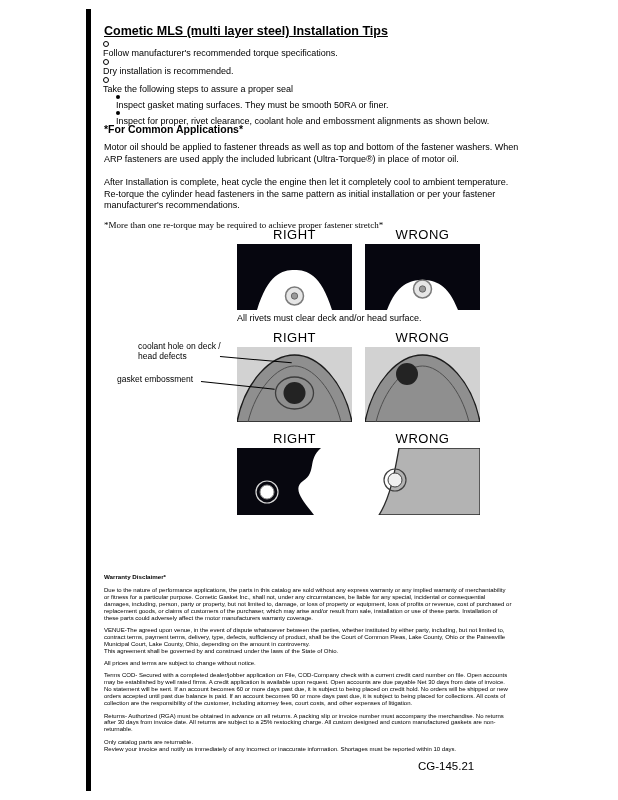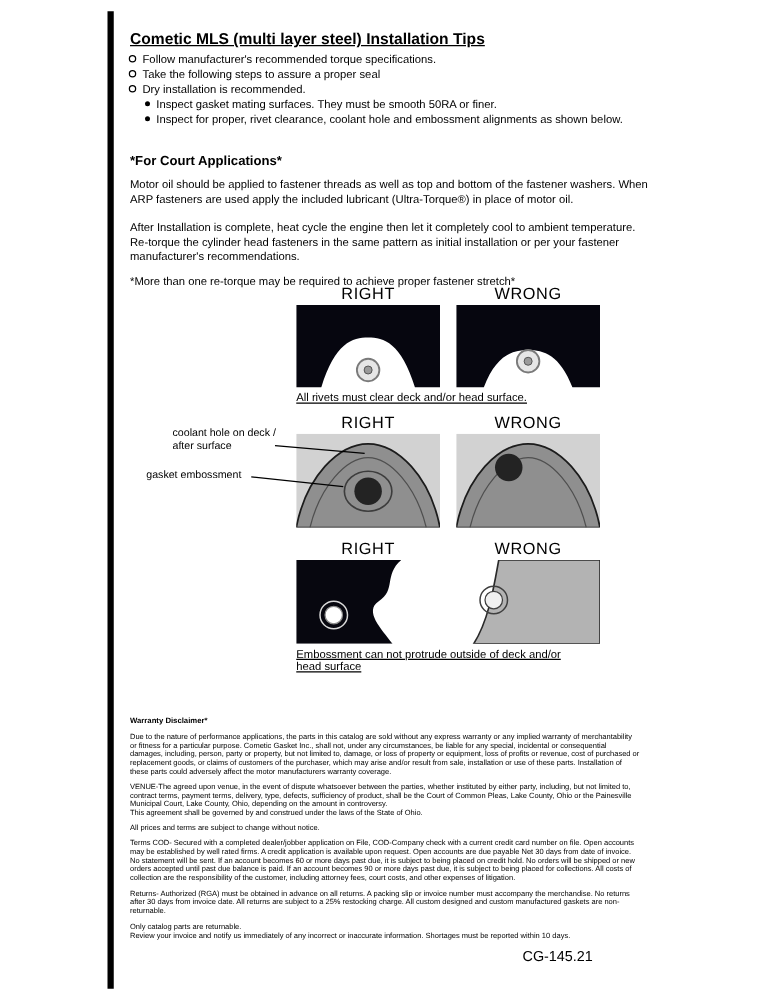--- a/index.html
+++ b/index.html
@@ -1,35 +1,35 @@
 <!DOCTYPE html>
 <html><head>
 <meta charset="utf-8">
 <style>
   html,body{margin:0;padding:0;}
   body{width:618px;height:800px;background:#fff;font-family:"Liberation Sans",sans-serif;color:#000;}
   .page{position:relative;width:618px;height:800px;overflow:hidden;background:#fff;border-radius:32px;}
   .left-bar{position:absolute;left:86px;top:9px;width:5px;height:782px;background:#000;}
   .title{position:absolute;left:104px;top:16px;font-size:12.5px;font-weight:bold;text-decoration:underline;}
   .tips{position:absolute;left:103px;top:41px;font-size:9px;line-height:12px;}
-  .tip{display:flex;align-items:center;white-space:nowrap;}
+  .tip{display:flex;align-items:flex-start;white-space:nowrap;flex-direction:column;}
   .bullet-o{flex:none;width:4px;height:4px;border:1px solid #000;border-radius:50%;margin-right:5px;}
   .bullet-f{flex:none;width:4px;height:4px;background:#000;border-radius:50%;margin-right:5px;}
   .tip.sub{margin-left:13px;}
   .diesel-h{position:absolute;left:104px;top:114px;font-size:10.5px;font-weight:bold;}
   .p1{position:absolute;left:104px;top:133px;width:420px;font-size:9px;line-height:11.5px;}
   .p2{position:absolute;left:104px;top:168px;width:420px;font-size:9px;line-height:11.5px;}
-  .note{position:absolute;left:104px;top:211px;font-size:9px;}
+  .note{position:absolute;left:104px;top:211px;font-size:9px;font-family:Liberation Serif, serif;}
   .fig-row{position:absolute;left:237px;width:252px;}
   .fig-row.r1{top:227px;}.fig-row.r2{top:330px;}.fig-row.r3{top:431px;}
   .fig-labels{display:flex;gap:13px;margin-bottom:2px;}
   .fig-label{width:115px;text-align:center;font-size:13px;letter-spacing:.5px;}
   .fig-imgs{display:flex;gap:13px;}
   .fig-imgs svg{display:block;}
-  .fig-caption{margin-top:3px;font-size:9px;text-decoration:underline;}
+  .fig-caption{margin-top:3px;font-size:9px;}
   .fig-caption.narrow{width:218px;}
   .side-label{position:absolute;font-size:8.5px;line-height:10px;}
   .side-label.coolant{left:138px;top:341px;width:86px;}
   .side-label.emboss{left:117px;top:374px;white-space:nowrap;}
   .pointer-line{position:absolute;height:1px;background:#000;transform-origin:left center;}
   .pl1{left:220px;top:356px;width:72px;transform:rotate(5deg);}
   .pl2{left:201px;top:381px;width:74px;transform:rotate(6deg);}
   .disclaimer{position:absolute;left:104px;top:574px;width:408px;font-size:6px;line-height:6.9px;}
   .disclaimer p{margin:0 0 5.5px 0;}
   .disclaimer p.no-gap{margin-bottom:0;}
@@ -44,37 +44,37 @@
 
   <h1 class="title">Cometic MLS (multi layer steel) Installation Tips</h1>
 
   <div class="tips">
     <div class="tip">
         <span class="bullet-o"></span>
         <span>Follow manufacturer's recommended torque specifications.</span>
       </div>
     <div class="tip">
         <span class="bullet-o"></span>
-        <span>Take the following steps to assure a proper seal</span>
+        <span>Dry installation is recommended.</span>
       </div>
     <div class="tip">
         <span class="bullet-o"></span>
-        <span>Dry installation is recommended.</span>
+        <span>Take the following steps to assure a proper seal</span>
       </div>
     <div class="tip sub">
         <span class="bullet-f"></span>
         <span>Inspect gasket mating surfaces.  They must be smooth 50RA or finer.</span>
       </div>
     <div class="tip sub">
         <span class="bullet-f"></span>
         <span>Inspect for proper, rivet clearance, coolant hole and embossment alignments as shown below.</span>
       </div>
   </div>
 
-  <h2 class="diesel-h">*For Court Applications*</h2>
+  <h2 class="diesel-h">*For Common Applications*</h2>
   <p class="p1">Motor oil should be applied to fastener threads as well as top and bottom of the fastener washers. When ARP fasteners are used apply the included lubricant (Ultra-Torque®) in place of motor oil.</p>
   <p class="p2">After Installation is complete, heat cycle the engine then let it completely cool to ambient temperature. Re-torque the cylinder head fasteners in the same pattern as initial installation or per your fastener manufacturer's recommendations.</p>
   <p class="note">*More than one re-torque may be required to achieve proper fastener stretch*</p>
 
   <div class="fig-row r1">
     <div class="fig-labels">
       <span class="fig-label">RIGHT</span>
       <span class="fig-label">WRONG</span>
     </div>
     <div class="fig-imgs">
@@ -109,21 +109,21 @@
       </svg>
       <svg width="115" height="75" viewBox="0 0 115 75">
         <rect width="115" height="75" fill="#d2d2d2"></rect>
         <path d="M0 75 C8 34 34 8 57.5 8 C81 8 107 34 115 75 Z" fill="#8f8f8f" stroke="#1c1c1c" stroke-width="1.4"></path>
         <path d="M11 75 C19 42 40 19 57.5 19 C75 19 96 42 104 75" fill="none" stroke="#4f4f4f" stroke-width="1"></path>
         <circle cx="42" cy="27" r="11" fill="#232323"></circle>
       </svg>
     </div>
   </div>
 
-  <div class="side-label coolant">coolant hole on deck / after surface</div>
+  <div class="side-label coolant">coolant hole on deck / head defects</div>
   <div class="side-label emboss">gasket embossment</div>
   <div class="pointer-line pl1"></div>
   <div class="pointer-line pl2"></div>
 
   <div class="fig-row r3">
     <div class="fig-labels">
       <span class="fig-label">RIGHT</span>
       <span class="fig-label">WRONG</span>
     </div>
     <div class="fig-imgs">
@@ -133,21 +133,20 @@
         <circle cx="30" cy="44" r="11" fill="none" stroke="#d8d8d8" stroke-width="1.2"></circle>
         <circle cx="30" cy="44" r="7" fill="#ffffff" stroke="#8a8a8a" stroke-width="1"></circle>
       </svg>
       <svg width="115" height="67" viewBox="0 0 115 67">
         <rect width="115" height="67" fill="#ffffff"></rect>
         <path d="M34 0 H115 V67 H14 C26 48 30 22 34 0 Z" fill="#b3b3b3" stroke="#2a2a2a" stroke-width="1.3"></path>
         <circle cx="30" cy="32" r="11" fill="none" stroke="#3f3f3f" stroke-width="1.2"></circle>
         <circle cx="30" cy="32" r="7" fill="#f0f0f0" stroke="#3f3f3f" stroke-width="1"></circle>
       </svg>
     </div>
-    <div class="fig-caption narrow">Embossment can not protrude outside of deck and/or head surface</div>
   </div>
 
   <div class="disclaimer">
     <div class="disc-h">Warranty Disclaimer*</div>
     <p>Due to the nature of performance applications, the parts in this catalog are sold without any express warranty or any implied warranty of merchantability or fitness for a particular purpose.  Cometic Gasket Inc., shall not, under any circumstances, be liable for any special, incidental or consequential damages, including, person, party or property, but not limited to, damage, or loss of property or equipment, loss of profits or revenue, cost of purchased or replacement goods, or claims of customers of the purchaser, which may arise and/or result from sale, installation or use of these parts.  Installation of these parts could adversely affect the motor manufacturers warranty coverage.</p>
     <p class="no-gap">VENUE-The agreed upon venue, in the event of dispute whatsoever between the parties, whether instituted by either party, including, but not limited to, contract terms, payment terms, delivery, type, defects, sufficiency of product, shall be the Court of Common Pleas, Lake County, Ohio or the Painesville Municipal Court, Lake County, Ohio, depending on the amount in controversy.</p>
     <p>This agreement shall be governed by and construed under the laws of the State of Ohio.</p>
     <p>All prices and terms are subject to change without notice.</p>
     <p>Terms COD- Secured with a completed dealer/jobber application on File, COD-Company check with a current credit card number on file.  Open accounts may be established by well rated firms.  A credit application is available upon request.  Open accounts are due payable Net 30 days from date of invoice.  No statement will be sent.  If an account becomes 60 or more days past due, it is subject to being placed on credit hold.  No orders will be shipped or new orders accepted until past due balance is paid.  If an account becomes 90 or more days past due, it is subject to being placed for collections.  All costs of collection are the responsibility of the customer, including attorney fees, court costs, and other expenses of litigation.</p>
     <p>Returns- Authorized (RGA) must be obtained in advance on all returns.  A packing slip or invoice number must accompany the merchandise.  No returns after 30 days from invoice date.  All returns are subject to a 25% restocking charge.  All custom designed and custom manufactured gaskets are non-returnable.</p>

